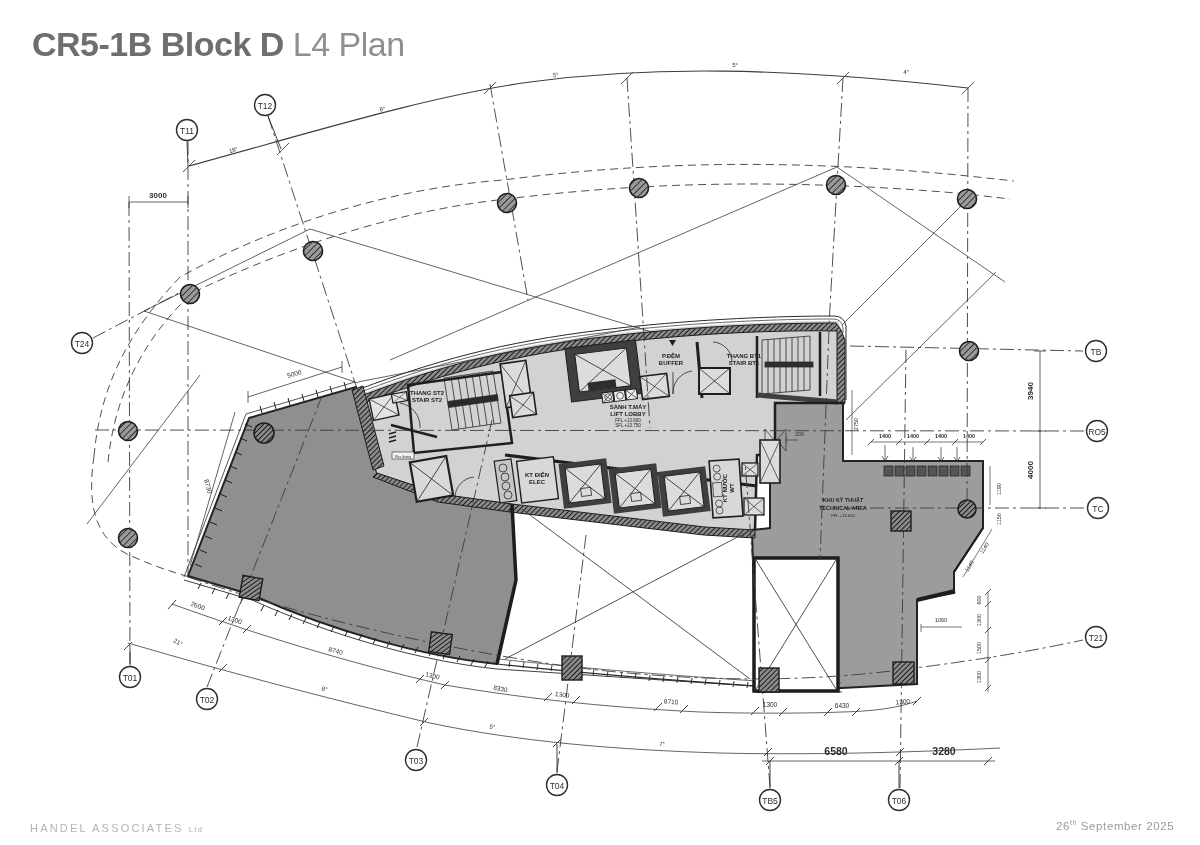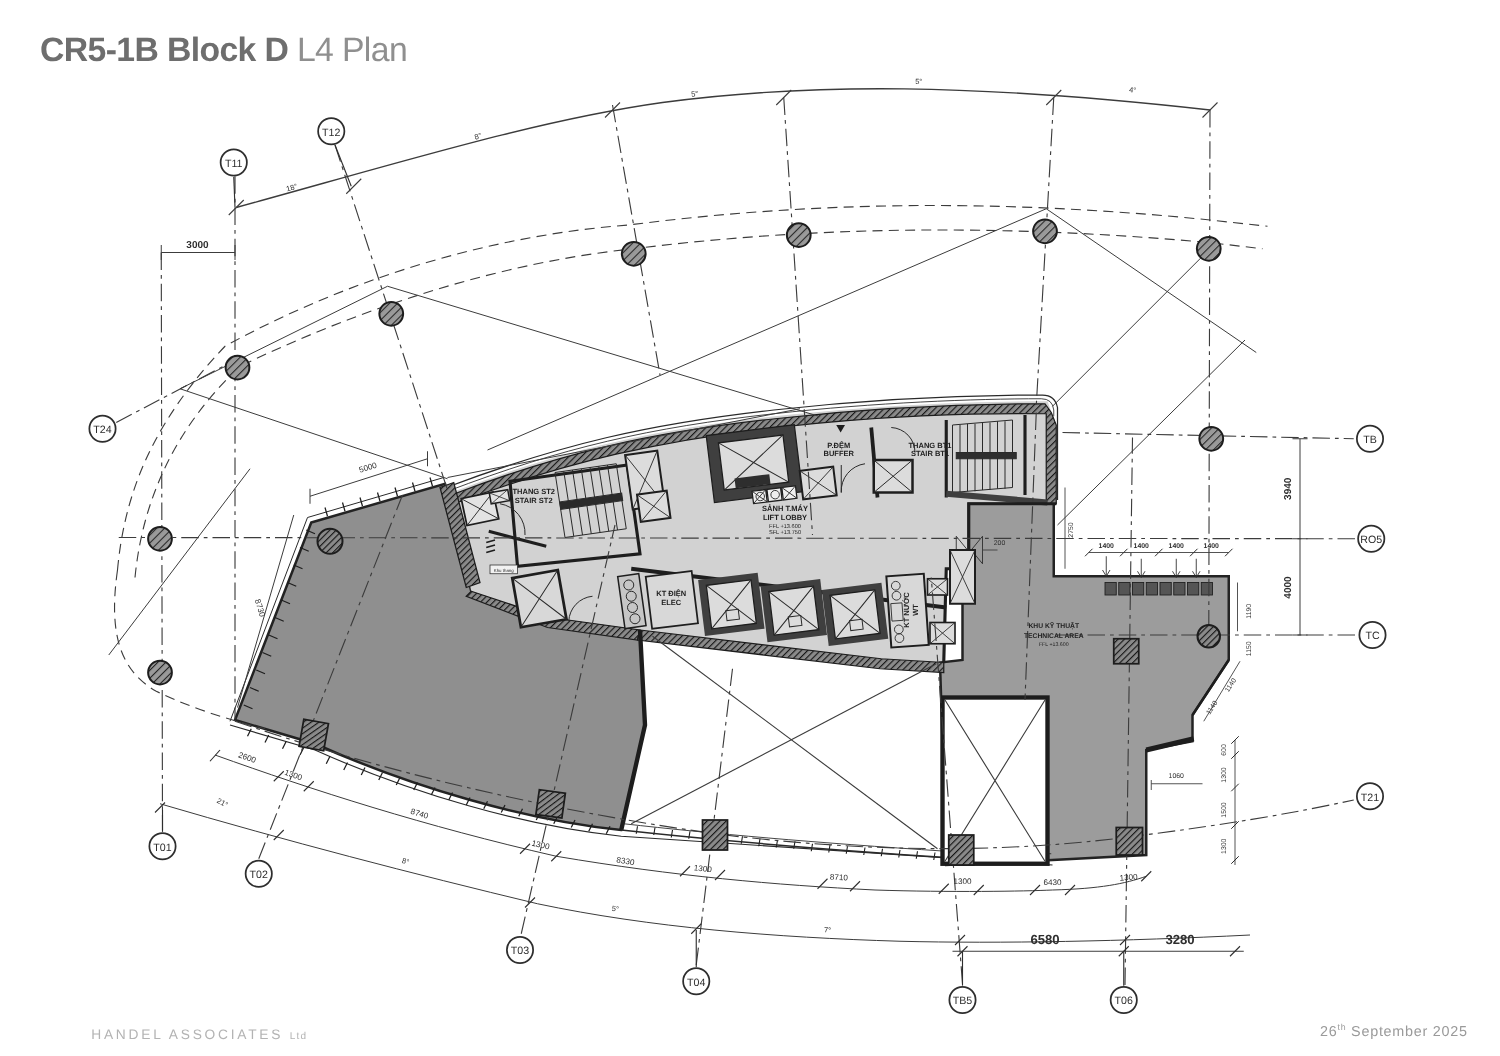--- a/index.html
+++ b/index.html
@@ -1,22 +1,22 @@
 <!DOCTYPE html>
 <html><head>
 <meta charset="utf-8">
 <style>
   html,body{margin:0;padding:0;background:#ffffff;-webkit-font-smoothing:antialiased;}
   *{-webkit-font-smoothing:antialiased;}
   body{width:1200px;height:845px;overflow:hidden;font-family:"Liberation Sans",sans-serif;}
   #page{position:relative;width:1200px;height:845px;background:#ffffff;}
   svg{position:absolute;left:0;top:0;}
-  .title{position:absolute;left:32px;top:25px;font-size:27px;letter-spacing:-0.5px;color:#6e6e6e;font-weight:bold;}
+  .title{position:absolute;left:32px;top:25px;font-size:34px;letter-spacing:-0.5px;color:#6e6e6e;font-weight:bold;}
   .title .light{font-weight:normal;color:#8f8f8f;}
-  .footer{position:absolute;left:30px;top:822px;font-size:11px;letter-spacing:2.2px;color:#b3b3b3;margin-left:43px;}
+  .footer{position:absolute;left:30px;top:822px;font-size:11px;letter-spacing:2.2px;color:#b3b3b3;}
   .footer .ltd{font-size:8px;letter-spacing:1px;}
   .date{position:absolute;left:1056px;top:819px;font-size:11.5px;letter-spacing:0.6px;color:#9a9a9a;}
   .date sup{font-size:7px;}
 </style>
 </head>
 <body>
 <div id="page">
 <svg width="1200" height="845" viewBox="0 0 1200 845">
 <defs>
 <pattern id="hatchC" width="4.5" height="4.5" patternTransform="rotate(45)" patternUnits="userSpaceOnUse">

